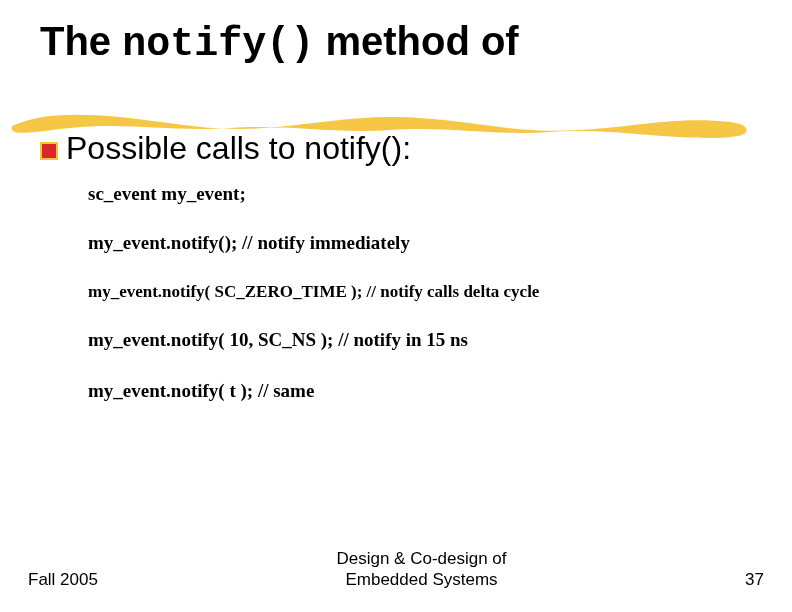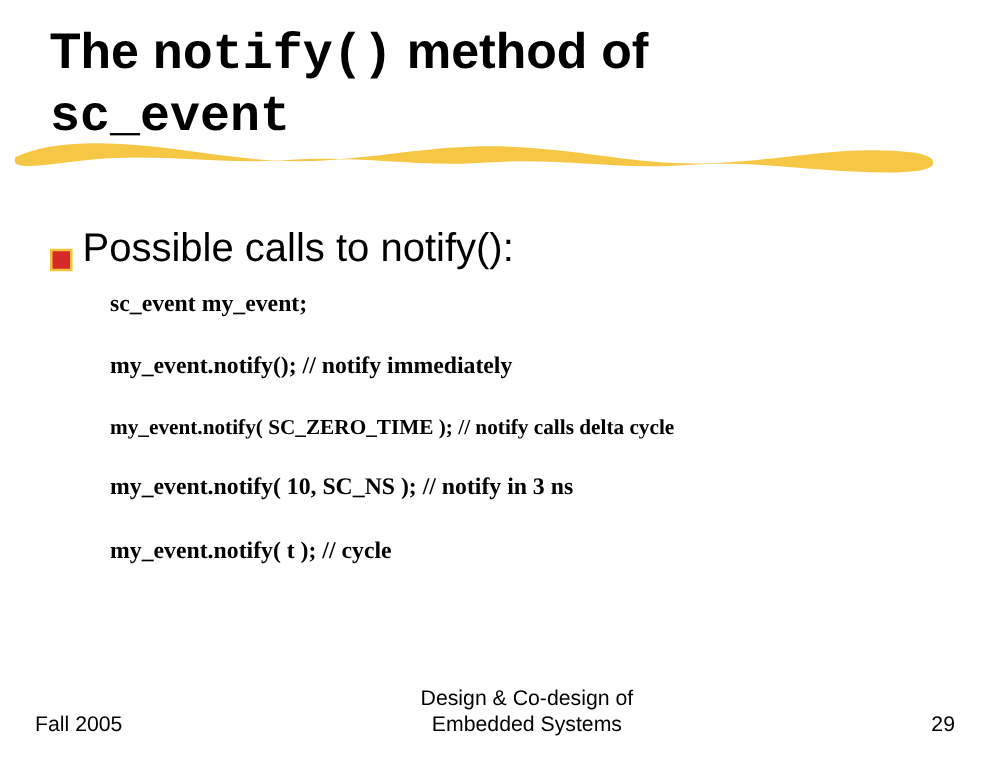--- a/index.html
+++ b/index.html
@@ -34,21 +34,21 @@
     position: absolute;
     left: 10px;
     top: 108px;
     width: 740px;
     height: 36px;
     z-index: 1;
   }
   .bullet-row {
     margin-top: 62px;
     display: flex;
-    align-items: flex-end;
+    align-items: center;
     gap: 6px;
     padding-left: 10px;
   }
   .bullet-icon {
     flex: 0 0 auto;
     position: relative;
     top: 2px;
   }
   .bullet-text {
     font-size: 32px;
@@ -98,48 +98,47 @@
     color: #000;
   }
 </style>
 </head>
 <body>
 
 <div class="slide">
 
   <div class="title">
     <span>The </span><span class="tt-mono">notify()</span><span> method of </span><br>
-    <span class="tt-mono">sc_event</span>
   </div>
 
   <svg class="underline-stroke" viewBox="0 0 740 36" preserveAspectRatio="none">
     <path d="M2,18 C25,7 58,4 110,9 C160,14 200,24 255,20 C310,16 350,6 410,10 C470,14 510,26 570,22 C630,18 670,8 720,14 C735,16 738,20 736,24 C734,28 720,30 700,30 C640,30 600,20 540,24 C480,28 440,18 380,22 C320,26 280,16 220,20 C160,24 120,14 60,20 C30,23 6,28 2,22 Z" fill="#f6c43a" opacity="0.95"></path>
   </svg>
 
   <div class="bullet-row">
     <svg class="bullet-icon" width="22" height="22">
       <rect x="3" y="3" width="16" height="16" fill="#d72828" stroke="#f6c43a" stroke-width="2"></rect>
     </svg>
     <span class="bullet-text">Possible calls to notify():</span>
   </div>
 
   <div class="code-block">
     <div class="code-line">sc_event my_event;</div>
     <div class="gap"></div>
     <div class="code-line">my_event.notify(); // notify immediately</div>
     <div class="gap"></div>
     <div class="code-line sm">my_event.notify( SC_ZERO_TIME ); // notify calls delta cycle</div>
     <div class="gap"></div>
-    <div class="code-line">my_event.notify( 10, SC_NS ); // notify in 3 ns</div>
+    <div class="code-line">my_event.notify( 10, SC_NS ); // notify in 15 ns</div>
     <div class="gap-lg"></div>
-    <div class="code-line">my_event.notify( t ); // cycle</div>
+    <div class="code-line">my_event.notify( t ); // same</div>
   </div>
 
   <div class="footer">
     <div class="footer-left">Fall 2005</div>
     <div class="footer-center">
       <span>Design &amp; Co-design of</span><br>
       <span>Embedded Systems</span>
     </div>
-    <div class="footer-right">29</div>
+    <div class="footer-right">37</div>
   </div>
 
 </div>
 
 </body></html>

